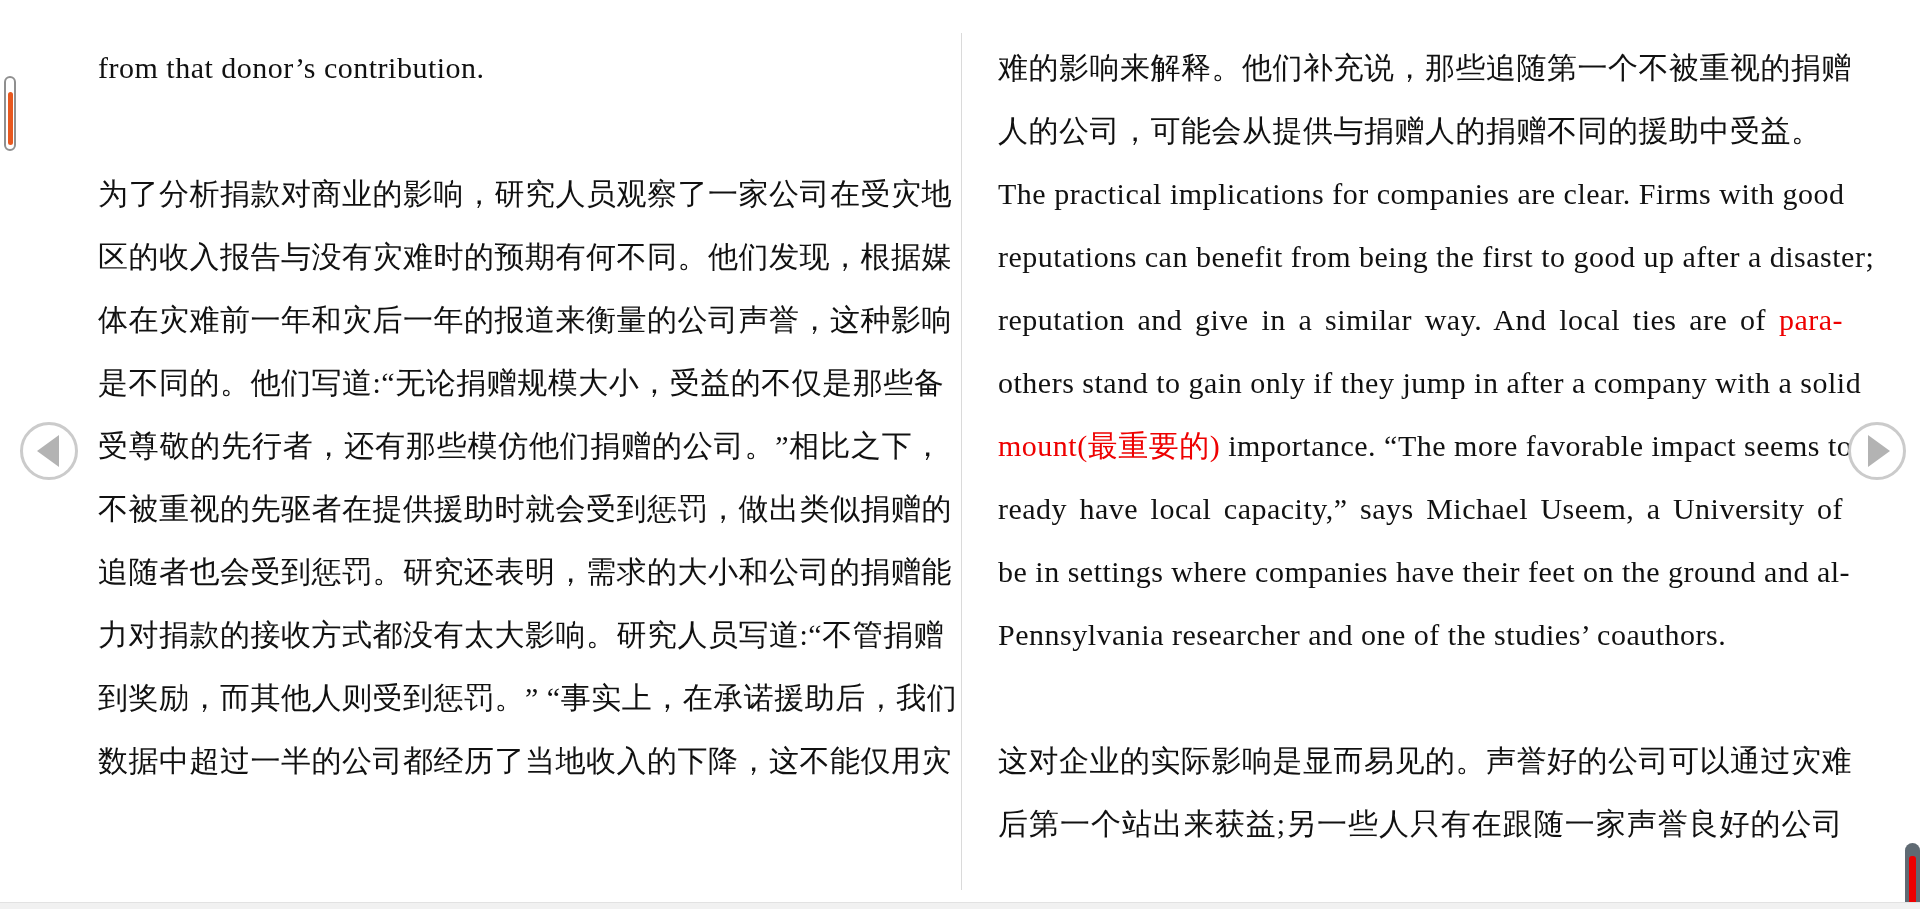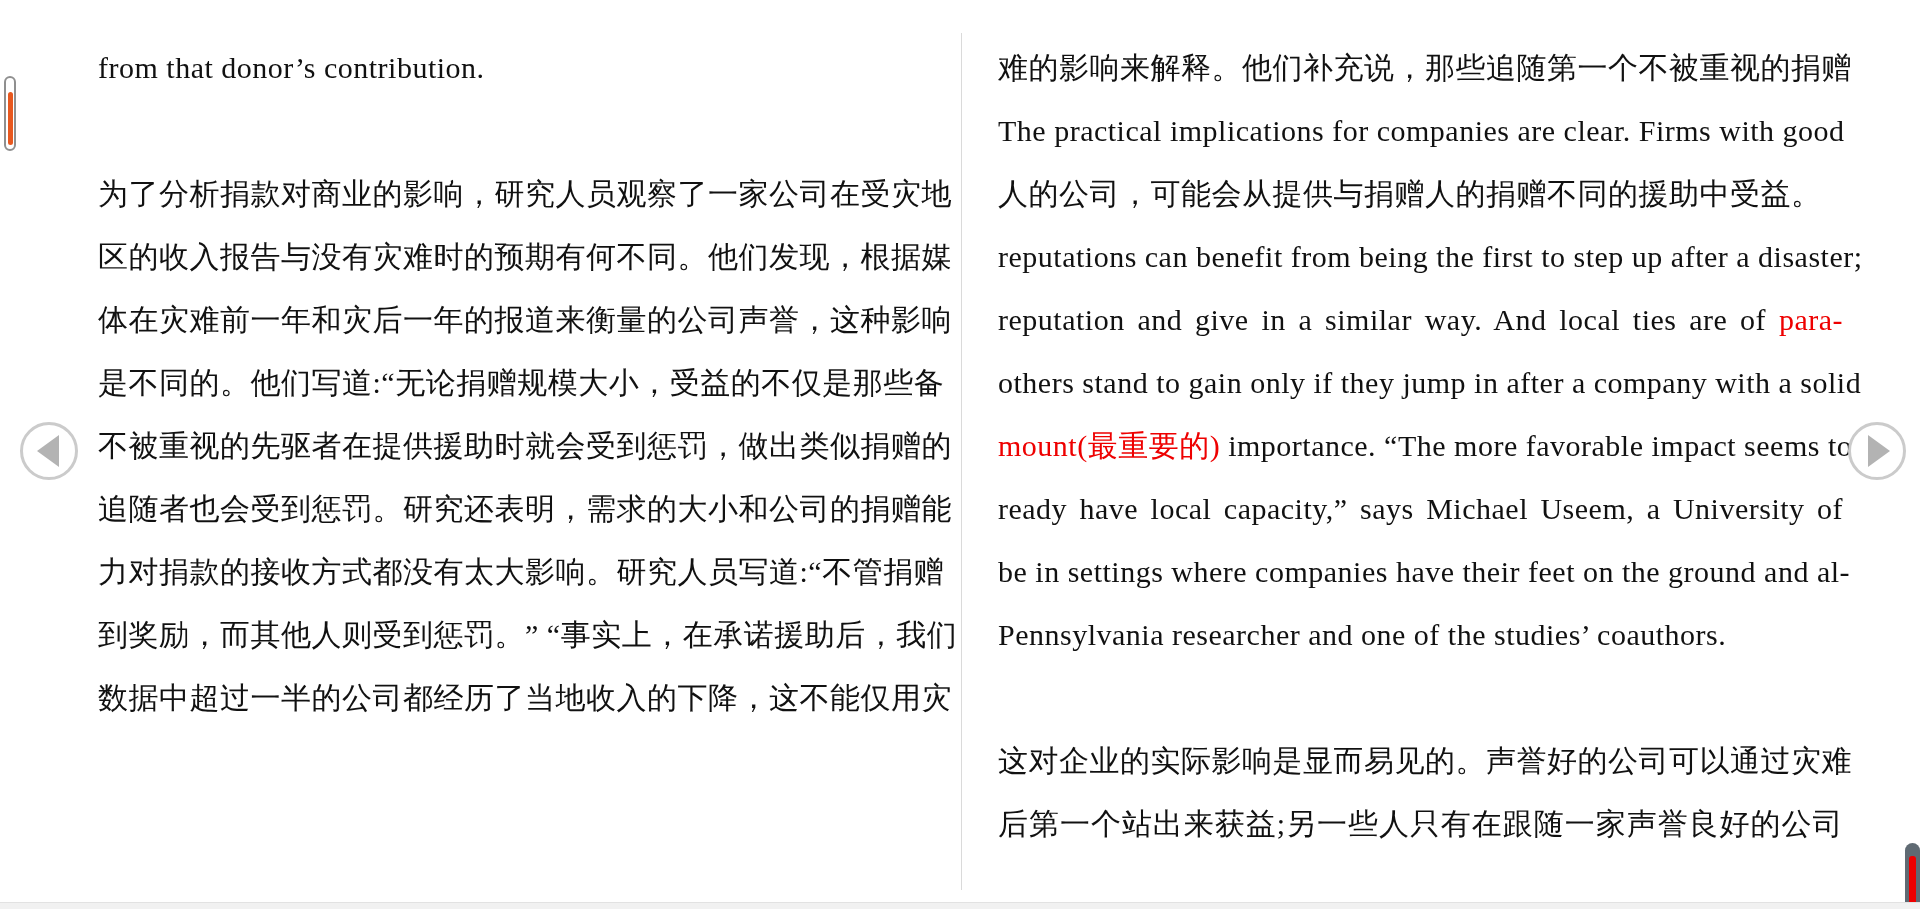--- a/index.html
+++ b/index.html
@@ -71,34 +71,35 @@
     <div class="fill"></div>
   </div>
 
   <div class="page" id="left-page">
       <div class="line natural"><span>from that donor’s contribution.</span></div>
       <div class="line blank"></div>
       <div class="line"><span>为了分析捐款对商业的影响，研究人员观察了一家公司在受灾地</span></div>
       <div class="line"><span>区的收入报告与没有灾难时的预期有何不同。他们发现，根据媒</span></div>
       <div class="line"><span>体在灾难前一年和灾后一年的报道来衡量的公司声誉，这种影响</span></div>
       <div class="line"><span>是不同的。他们写道:“无论捐赠规模大小，受益的不仅是那些备</span></div>
+      <div class="line"><span>受尊敬的先行者，还有那些模仿他们捐赠的公司。”相比之下，</span></div>
       <div class="line"><span>不被重视的先驱者在提供援助时就会受到惩罚，做出类似捐赠的</span></div>
       <div class="line"><span>追随者也会受到惩罚。研究还表明，需求的大小和公司的捐赠能</span></div>
       <div class="line"><span>力对捐款的接收方式都没有太大影响。研究人员写道:“不管捐赠</span></div>
       <div class="line"><span>到奖励，而其他人则受到惩罚。” “事实上，在承诺援助后，我们</span></div>
       <div class="line"><span>数据中超过一半的公司都经历了当地收入的下降，这不能仅用灾</span></div>
     </div>
 
   <div id="page-divider"></div>
 
   <div class="page" id="right-page">
       <div class="line"><span>难的影响来解释。他们补充说，那些追随第一个不被重视的捐赠</span></div>
+      <div class="line natural"><span>人的公司，可能会从提供与捐赠人的捐赠不同的援助中受益。</span></div>
       <div class="line"><span>The practical implications for companies are clear. Firms with good</span></div>
-      <div class="line natural"><span>人的公司，可能会从提供与捐赠人的捐赠不同的援助中受益。</span></div>
-      <div class="line"><span>reputations can benefit from being the first to step up after a disaster;</span></div>
+      <div class="line"><span>reputations can benefit from being the first to good up after a disaster;</span></div>
       <div class="line"><span>reputation and give in a similar way. And local ties are of </span><span class="red">para-</span></div>
       <div class="line"><span>others stand to gain only if they jump in after a company with a solid</span></div>
       <div class="line"><span class="red">mount(最重要的)</span><span> importance. “The more favorable impact seems to</span></div>
       <div class="line"><span>ready have local capacity,” says Michael Useem, a University of</span></div>
       <div class="line"><span>be in settings where companies have their feet on the ground and al-</span></div>
       <div class="line natural"><span>Pennsylvania researcher and one of the studies’ coauthors.</span></div>
       <div class="line blank"></div>
       <div class="line"><span>这对企业的实际影响是显而易见的。声誉好的公司可以通过灾难</span></div>
       <div class="line"><span>后第一个站出来获益;另一些人只有在跟随一家声誉良好的公司</span></div>
     </div>

